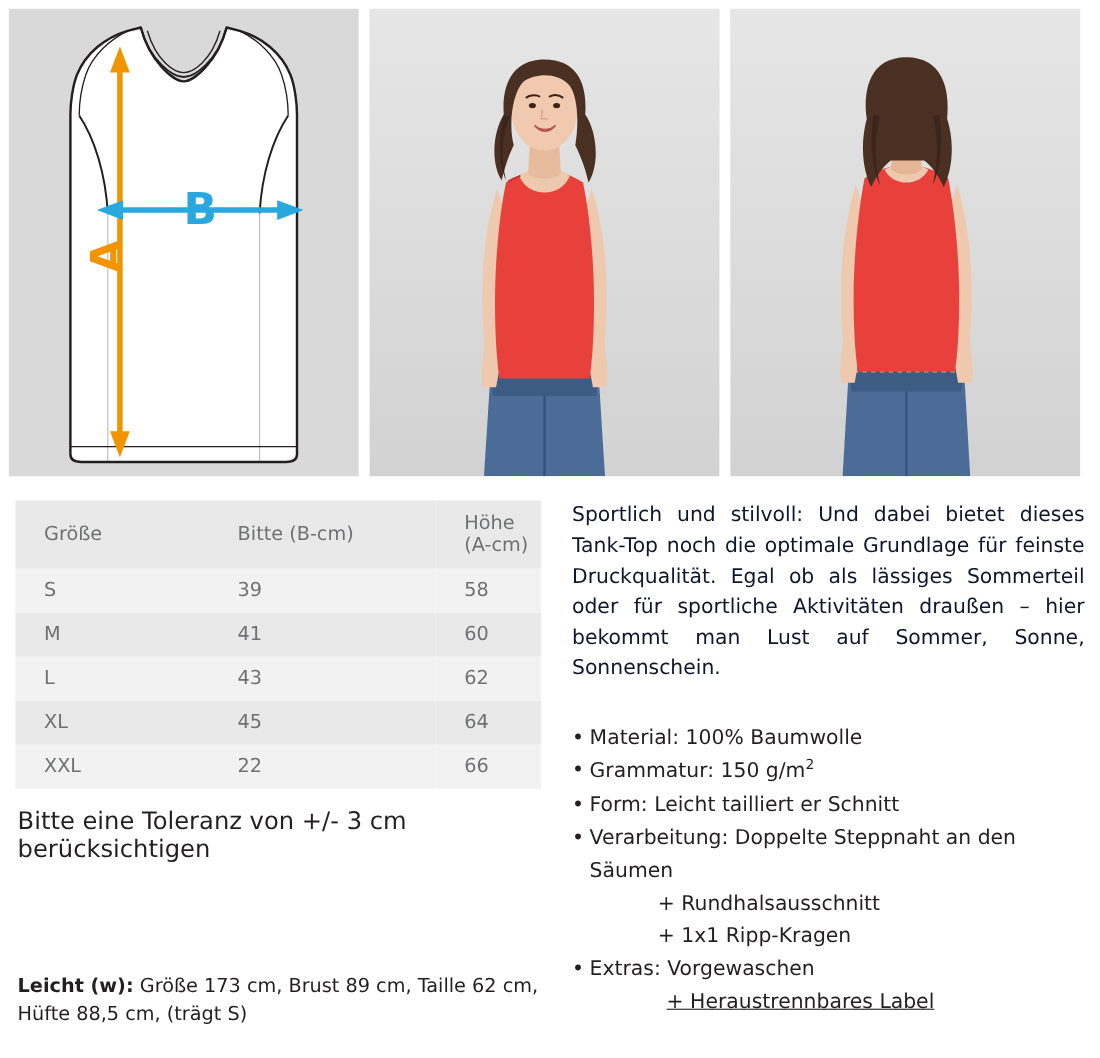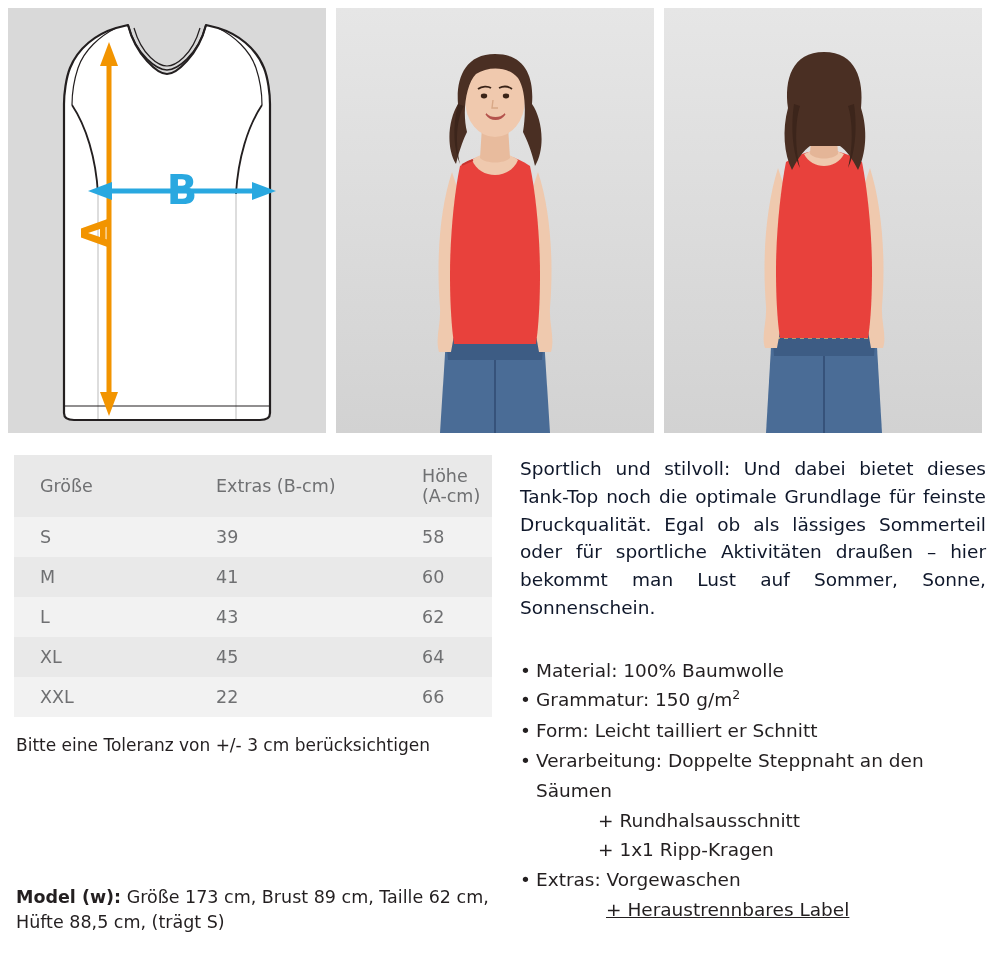--- a/index.html
+++ b/index.html
@@ -67,21 +67,21 @@
   table.size-table td {
     padding: 10px 0 10px 26px;
     color: #6f7072;
   }
   table.size-table tr.odd td { background: #f2f2f2; }
   table.size-table tr.even td { background: #e9e9e9; }
   table.size-table th:nth-child(1), table.size-table td:nth-child(1) { width: 150px; }
   table.size-table th:nth-child(2), table.size-table td:nth-child(2) { width: 180px; }
 
   .tolerance {
-    font-size: 17px;
+    font-size: 22px;
     color: #231f20;
     margin-top: 18px;
     padding-left: 2px;
   }
 
   .model-note {
     position: absolute;
     left: 16px;
     top: 885px;
     width: 500px;
@@ -264,21 +264,21 @@
   </div>
 </div>
 
 <div class="lower">
 
   <div class="left-col">
     <table class="size-table">
       <thead>
         <tr>
           <th>Größe</th>
-          <th>Extras (B-cm)</th>
+          <th>Bitte (B-cm)</th>
           <th>Höhe (A-cm)</th>
         </tr>
       </thead>
       <tbody>
         <tr class="odd">
           <td>S</td>
           <td>39</td>
           <td>58</td>
         </tr>
         <tr class="even">
@@ -317,14 +317,14 @@
       <li>Verarbeitung: Doppelte Steppnaht an den Säumen</li>
       <li class="sub">+ Rundhalsausschnitt</li>
       <li class="sub">+ 1x1 Ripp-Kragen</li>
       <li>Extras: Vorgewaschen</li>
       <li class="sub2">+ Heraustrennbares Label</li>
     </ul>
   </div>
 </div>
 
 <div class="model-note">
-  <b>Model (w):</b><span> Größe 173 cm, Brust 89 cm, Taille 62 cm, Hüfte 88,5 cm, (trägt S)</span>
+  <b>Leicht (w):</b><span> Größe 173 cm, Brust 89 cm, Taille 62 cm, Hüfte 88,5 cm, (trägt S)</span>
 </div>
 
 </body></html>

